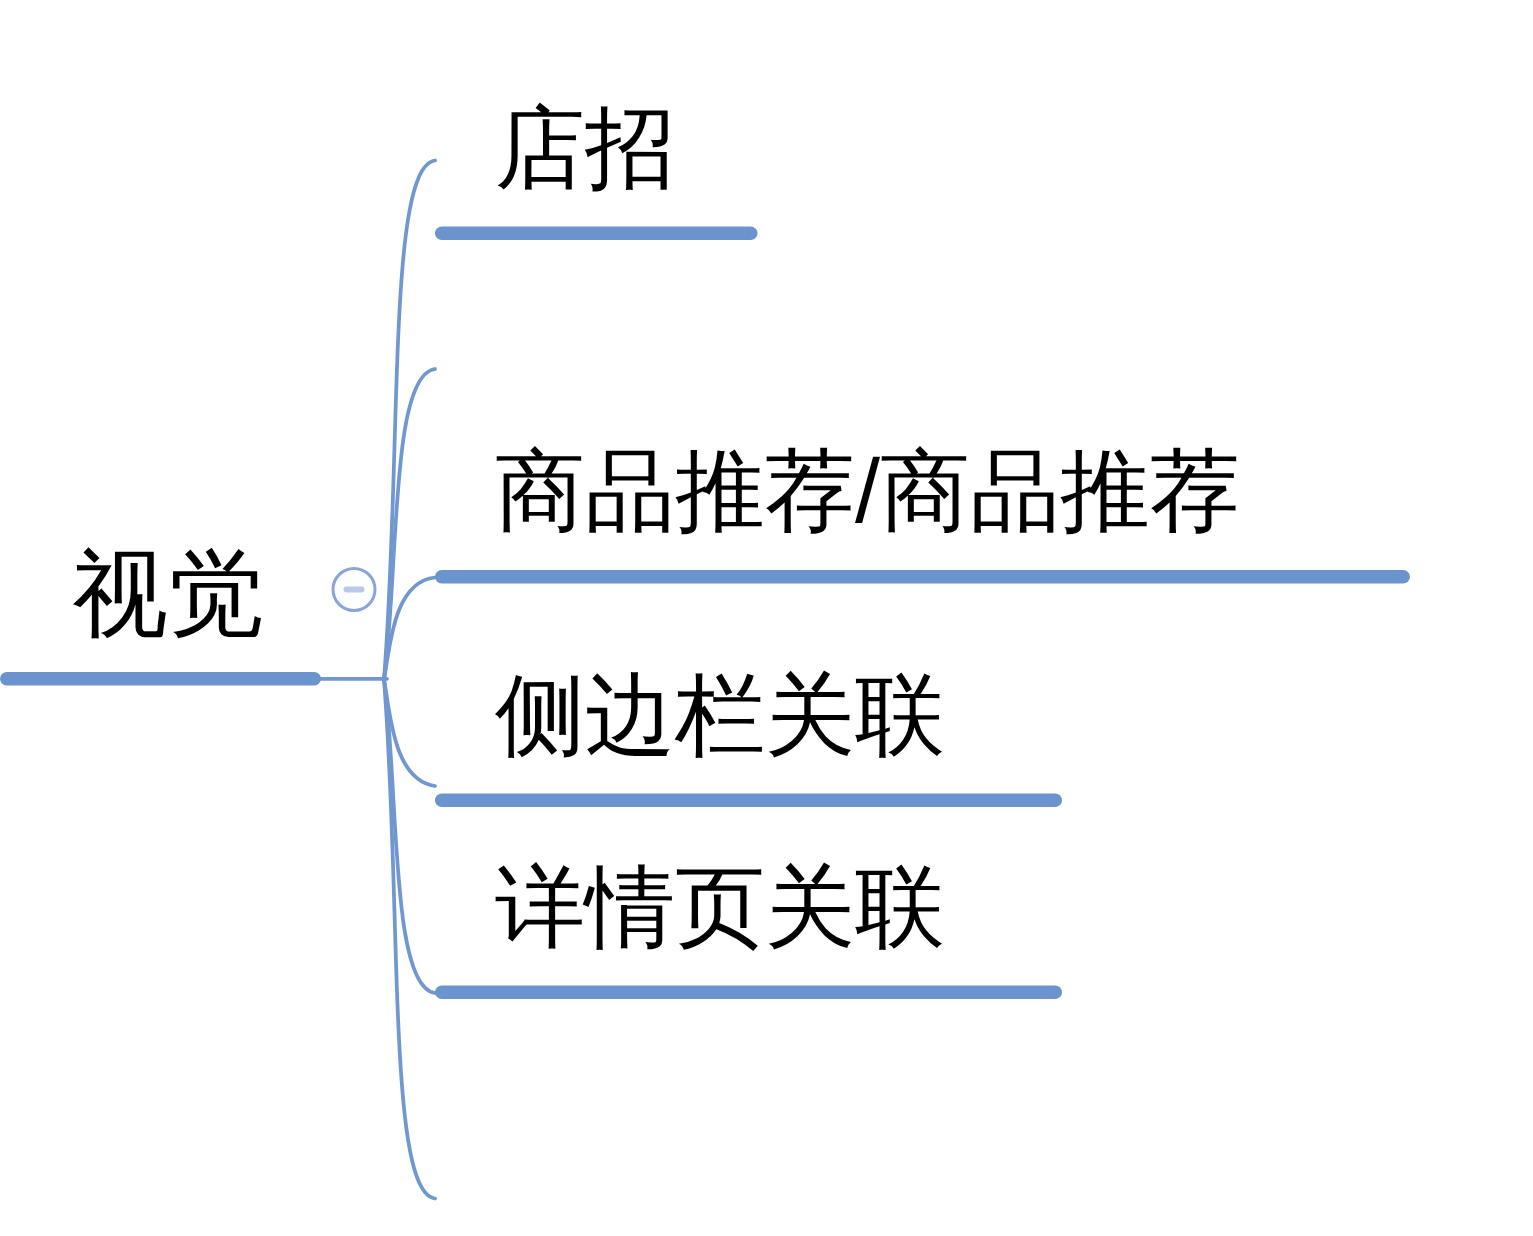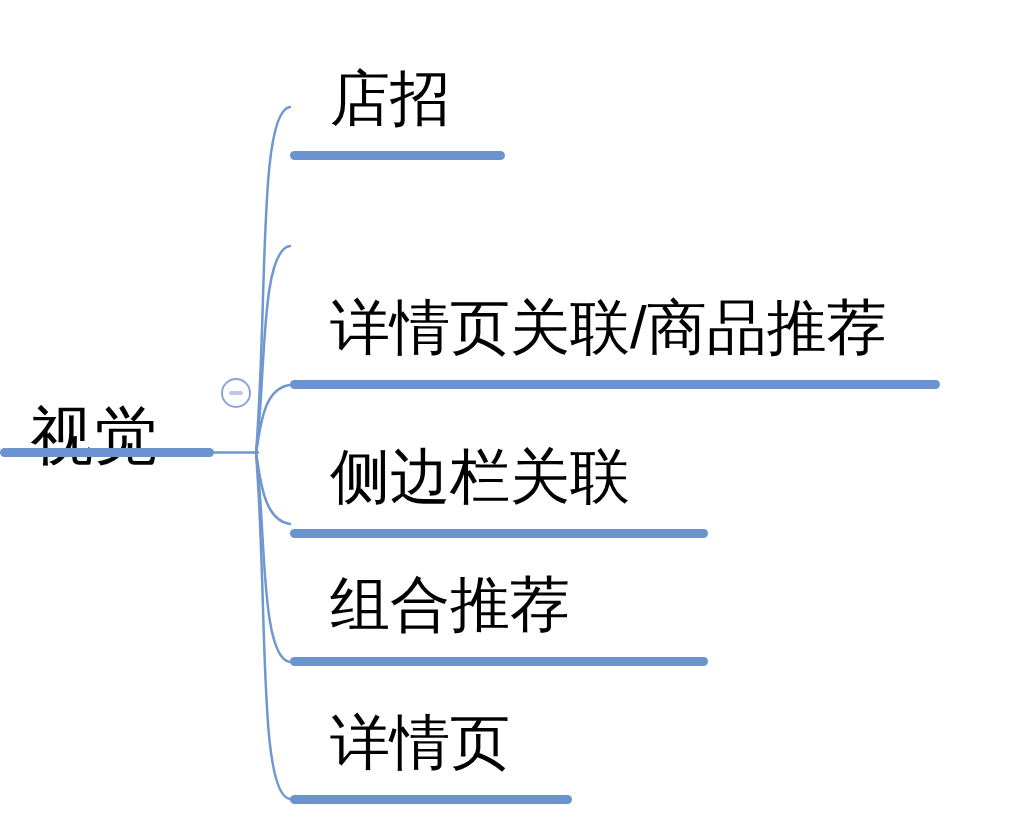--- a/index.html
+++ b/index.html
@@ -22,26 +22,25 @@
     background:var(--background);
   }
   .connectors{
     position:absolute;left:0;top:0;
     width:1022px;height:824px;
     pointer-events:none;
   }
   
   .root-label{
     position:absolute;
-    left:30px;top:356px;
+    left:48px;top:356px;
     font-size:64px;
     line-height:80px;
     color:var(--text);
     white-space:nowrap;
-    margin-top:40px;
   }
   .root-underline{
     position:absolute;
     left:0;top:448px;
     width:214px;height:9px;
     background:var(--branch-line);
     border-radius:5px;
   }
   
   .collapse{
@@ -111,32 +110,28 @@
     <span class="minus-bar"></span>
   </div>
 
   <div class="node n0">
     <span class="nlabel">店招</span>
     <div class="nline"></div>
   </div>
 
 
   <div class="node n2">
-    <span class="nlabel">详情页关联/商品推荐</span>
+    <span class="nlabel">商品推荐/商品推荐</span>
     <div class="nline"></div>
   </div>
 
   <div class="node n3">
     <span class="nlabel">侧边栏关联</span>
     <div class="nline"></div>
   </div>
 
   <div class="node n4">
-    <span class="nlabel">组合推荐</span>
+    <span class="nlabel">详情页关联</span>
     <div class="nline"></div>
   </div>
 
-  <div class="node n5">
-    <span class="nlabel">详情页</span>
-    <div class="nline"></div>
-  </div>
 
 </div>
 
 </body></html>

